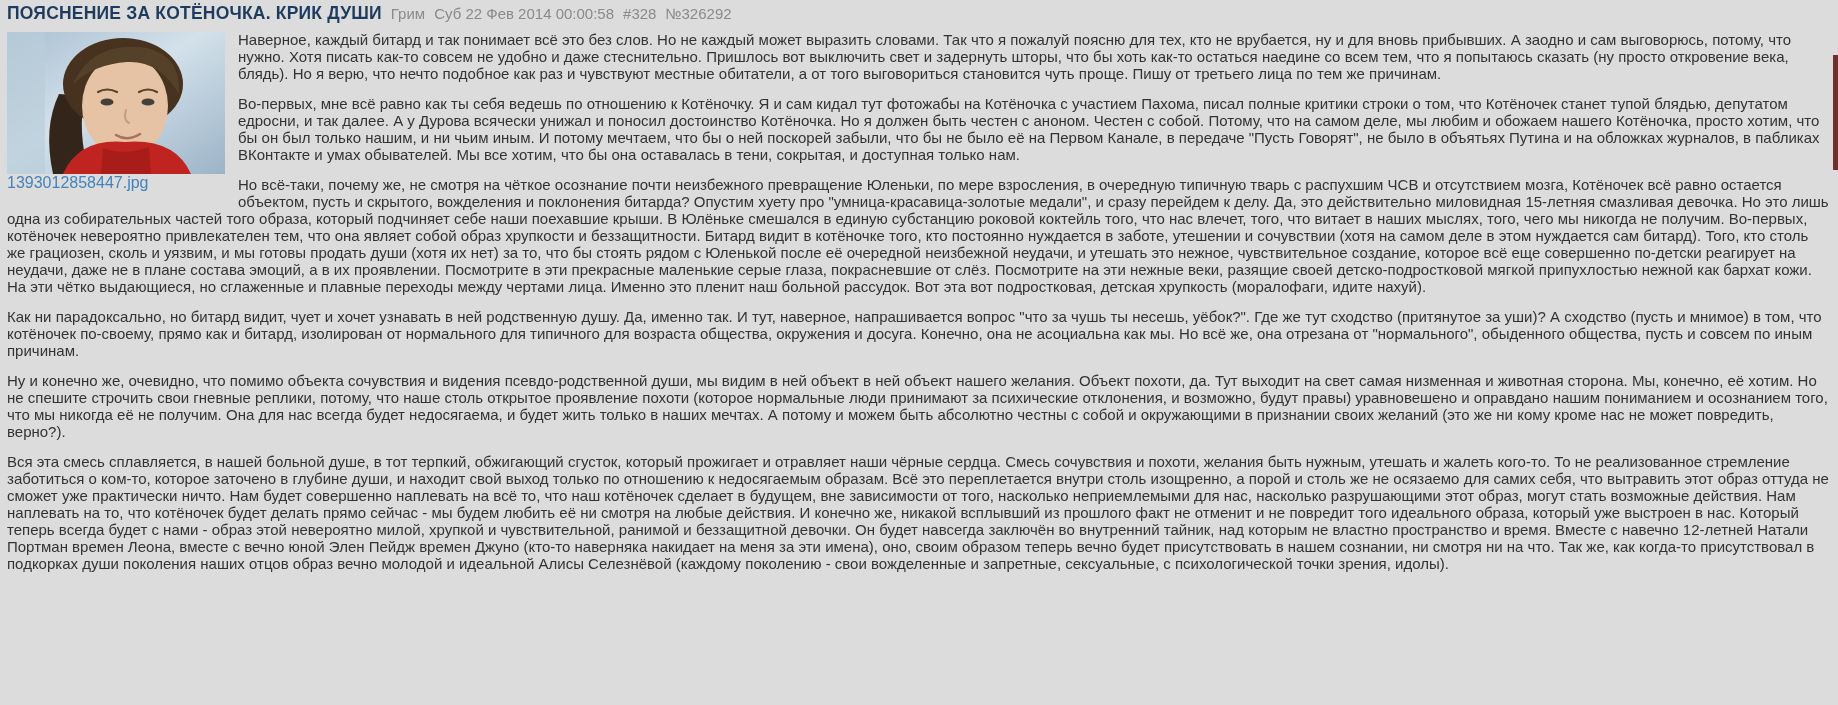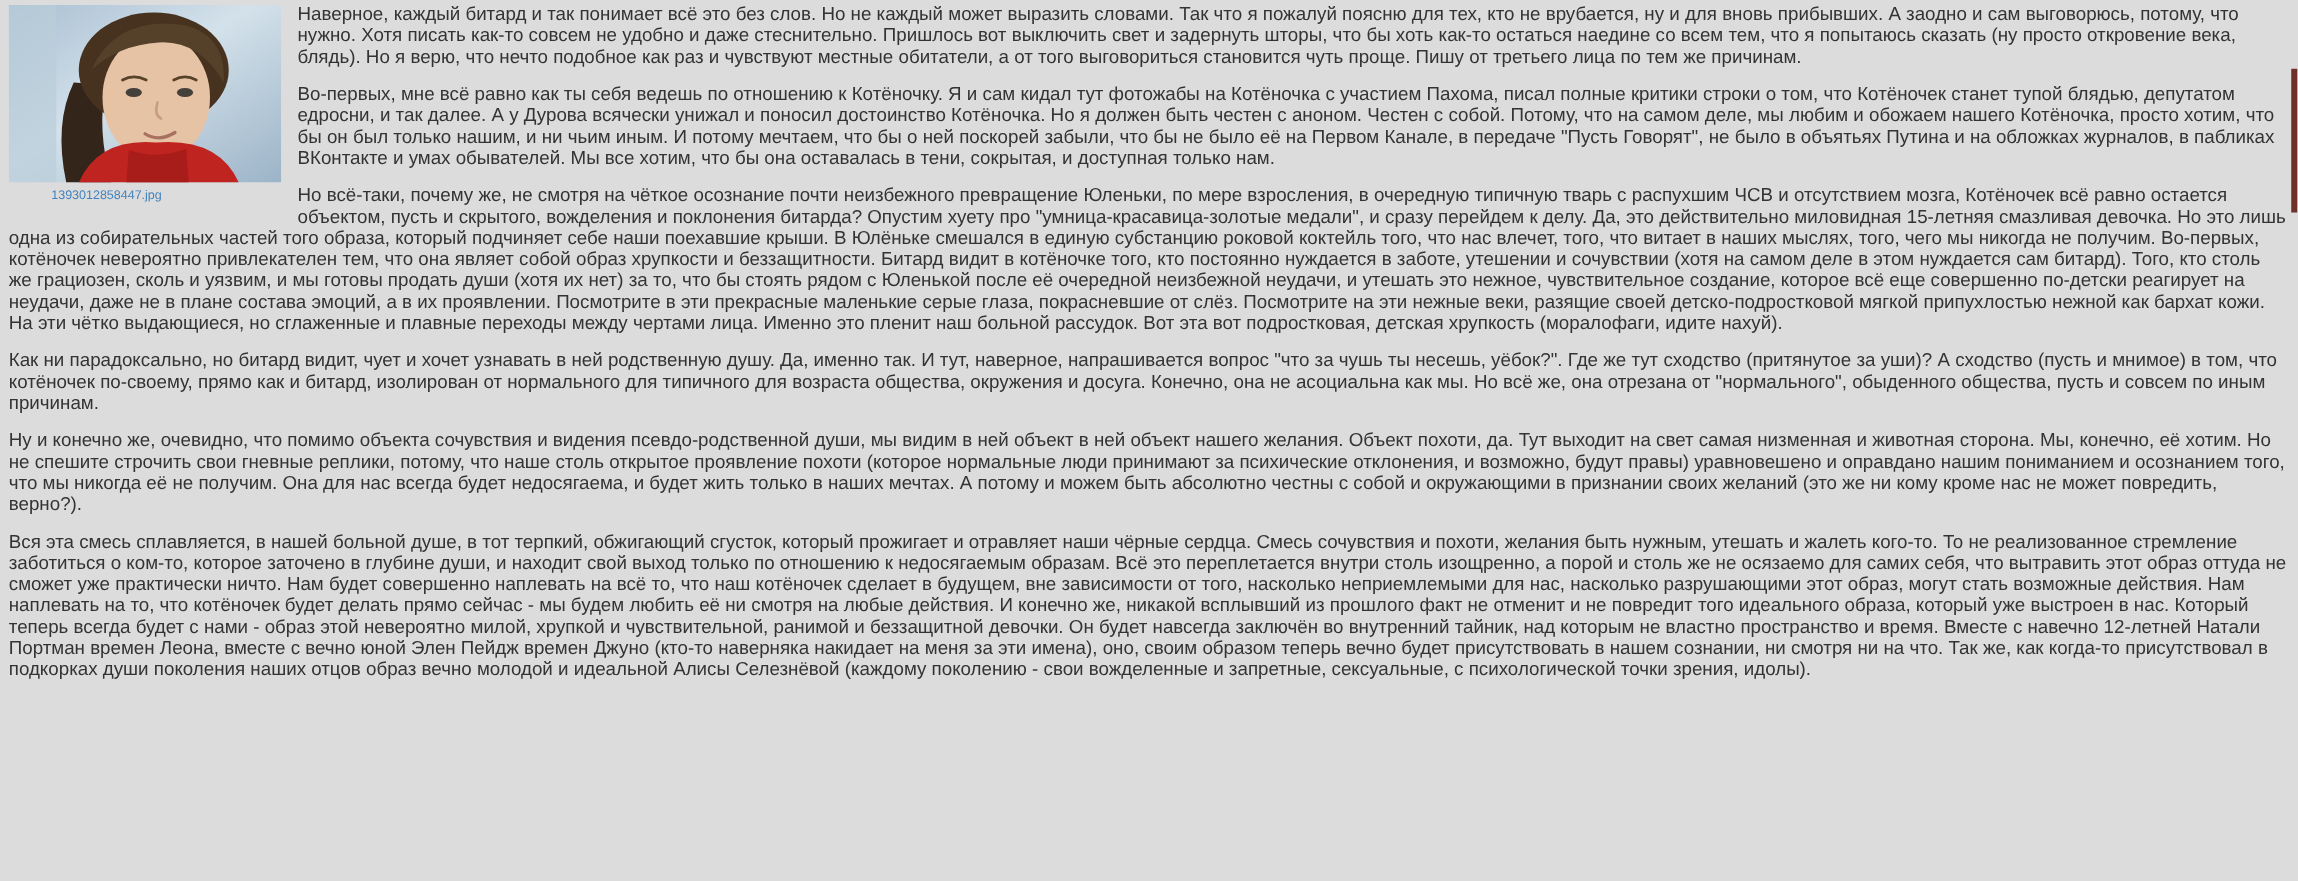--- a/index.html
+++ b/index.html
@@ -35,26 +35,25 @@
   .thumb{
     float:left;
     width:218px;
     margin:1px 13px 2px 0;
   }
   .thumb-link{display:block;cursor:pointer;line-height:0;}
   .thumb-link svg{display:block;}
   .filename{
     display:inline-block;
     margin-top:2px;
-    font-size:10px;
+    font-size:16px;
     color:var(--link-color);
     text-decoration:none;
     cursor:pointer;
     line-height:14px;
-    margin-left:34px;
   }
   .post-body p{
     font-size:15px;
     line-height:17px;
     margin-bottom:13px;
     text-align:left;
   }
   .edge-strip{
     position:absolute;
     top:55px;
@@ -63,20 +62,23 @@
     height:115px;
     background:var(--strip-color);
     cursor:pointer;
   }
 </style>
 </head>
 <body>
 
 <div class="post">
 
+  <div class="post-header">
+    <span class="subject">ПОЯСНЕНИЕ ЗА КОТЁНОЧКА. КРИК ДУШИ</span><span class="meta">Грим</span><span class="meta">Суб 22 Фев 2014 00:00:58</span><a class="meta">#328</a><a class="meta">№326292</a>
+  </div>
 
   <div class="post-body">
 
     <div class="thumb">
       <a class="thumb-link" title="">
         <svg width="218" height="142" viewBox="0 0 218 142" xmlns="http://www.w3.org/2000/svg" role="img">
           <defs>
             <linearGradient id="bg" x1="0" y1="0" x2="1" y2="1">
               <stop offset="0" stop-color="#a9bfd3"></stop>
               <stop offset="0.45" stop-color="#d3e1ea"></stop>

